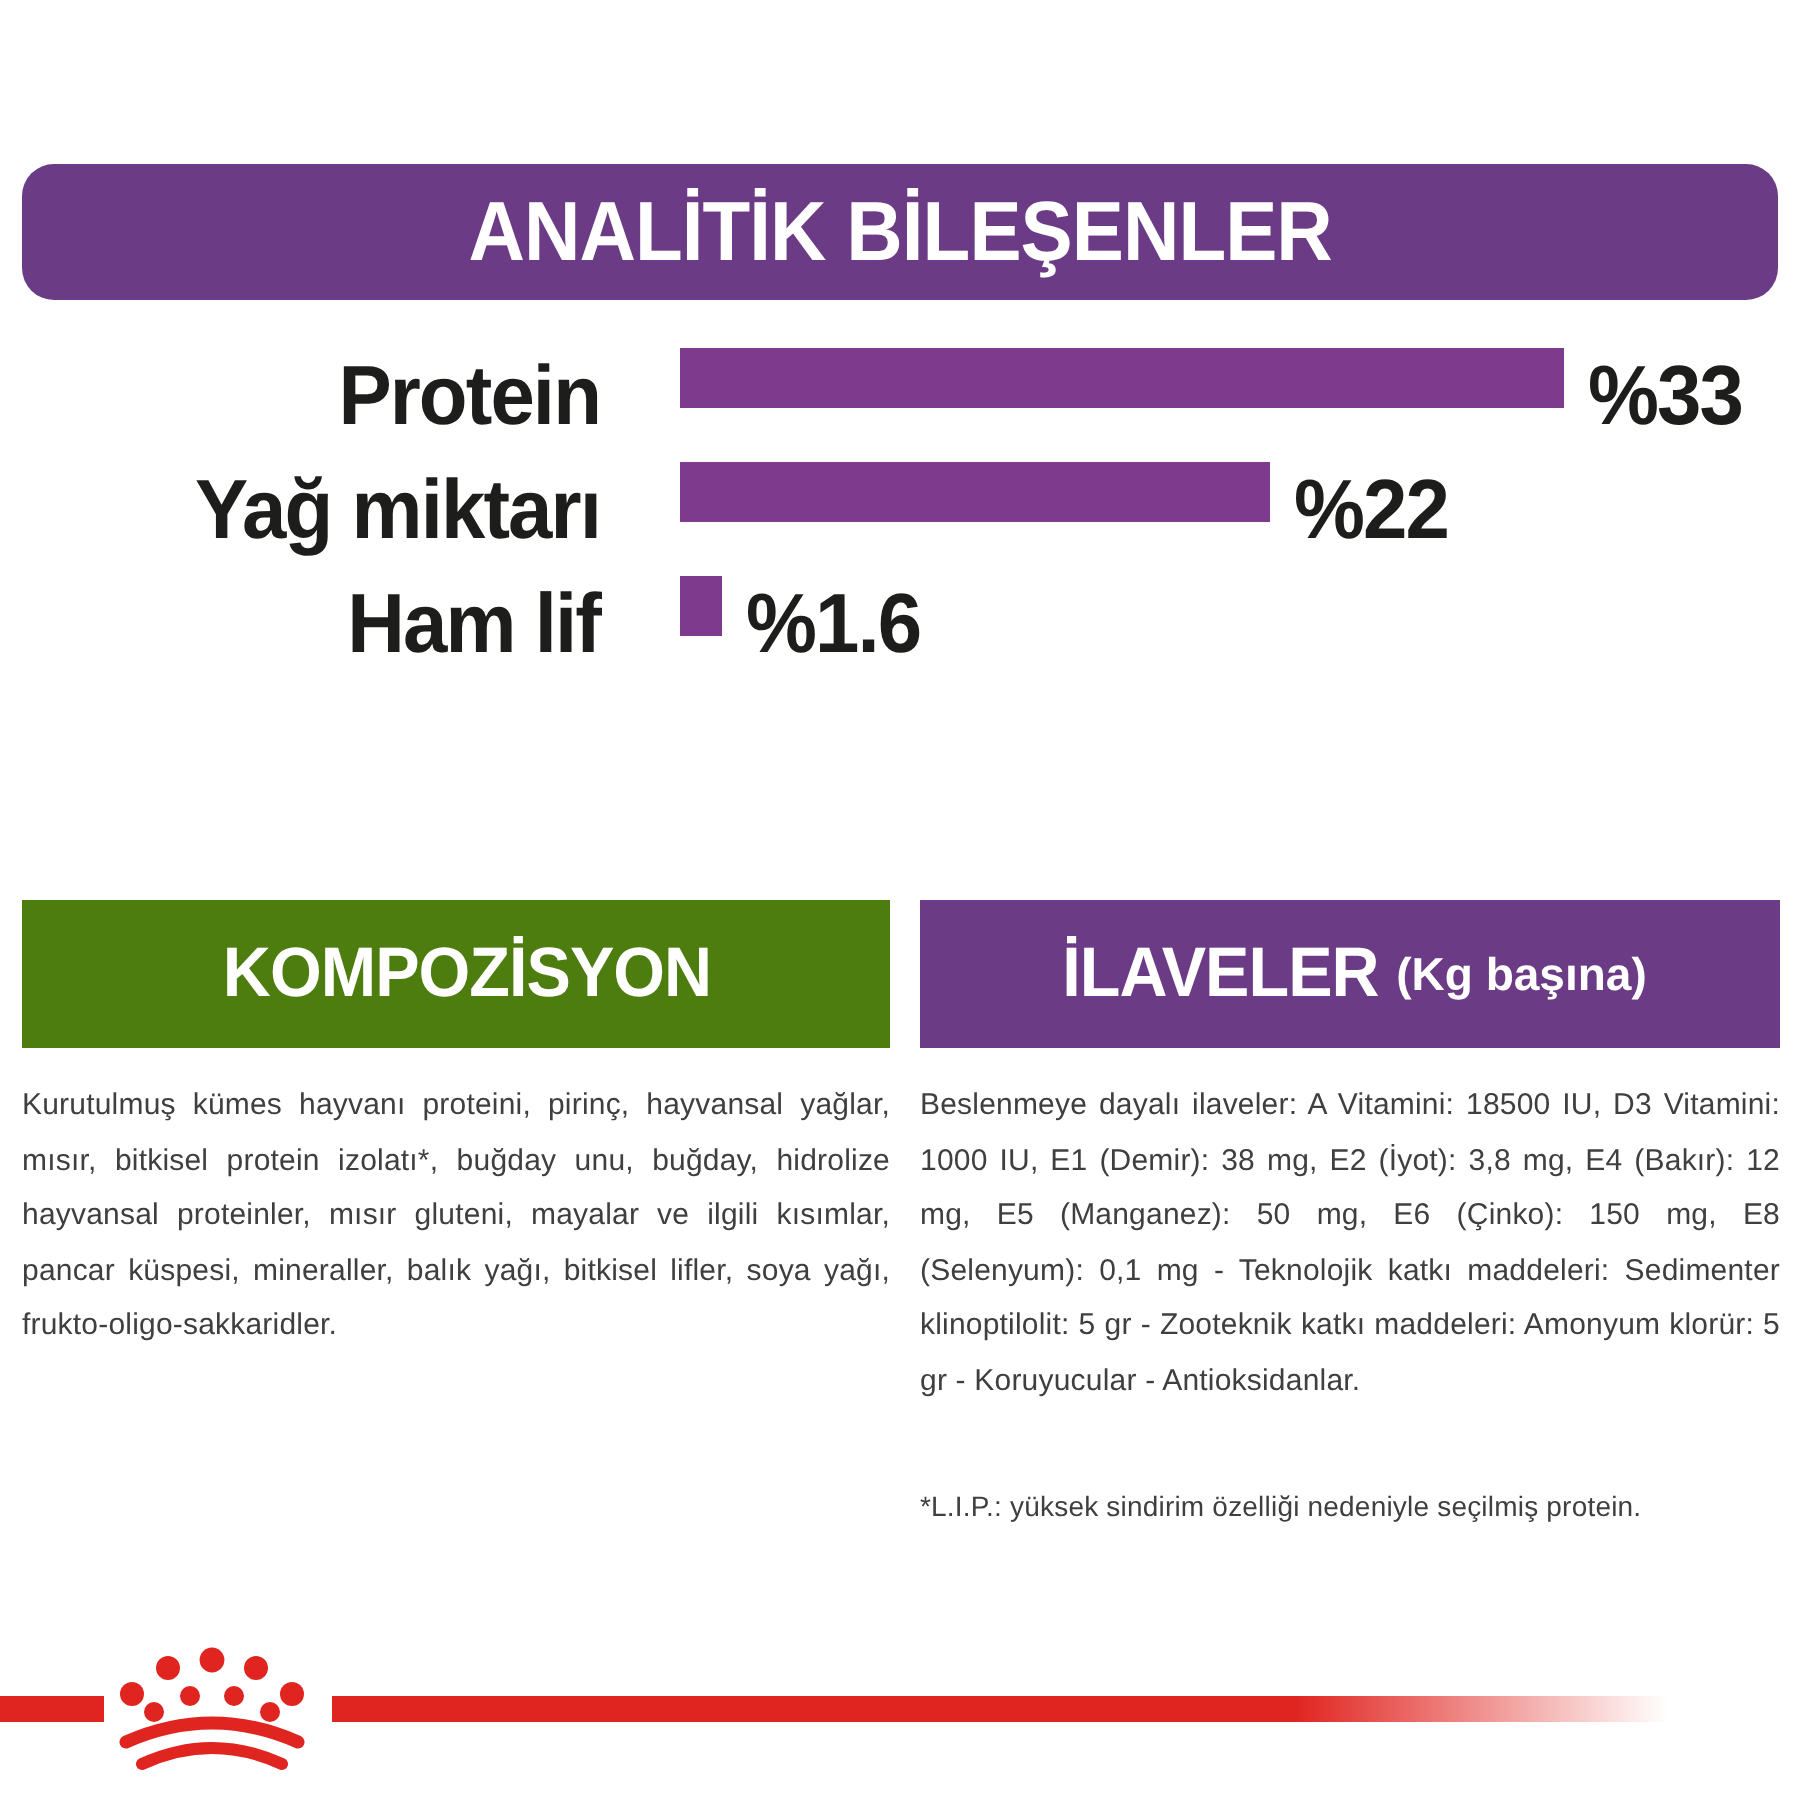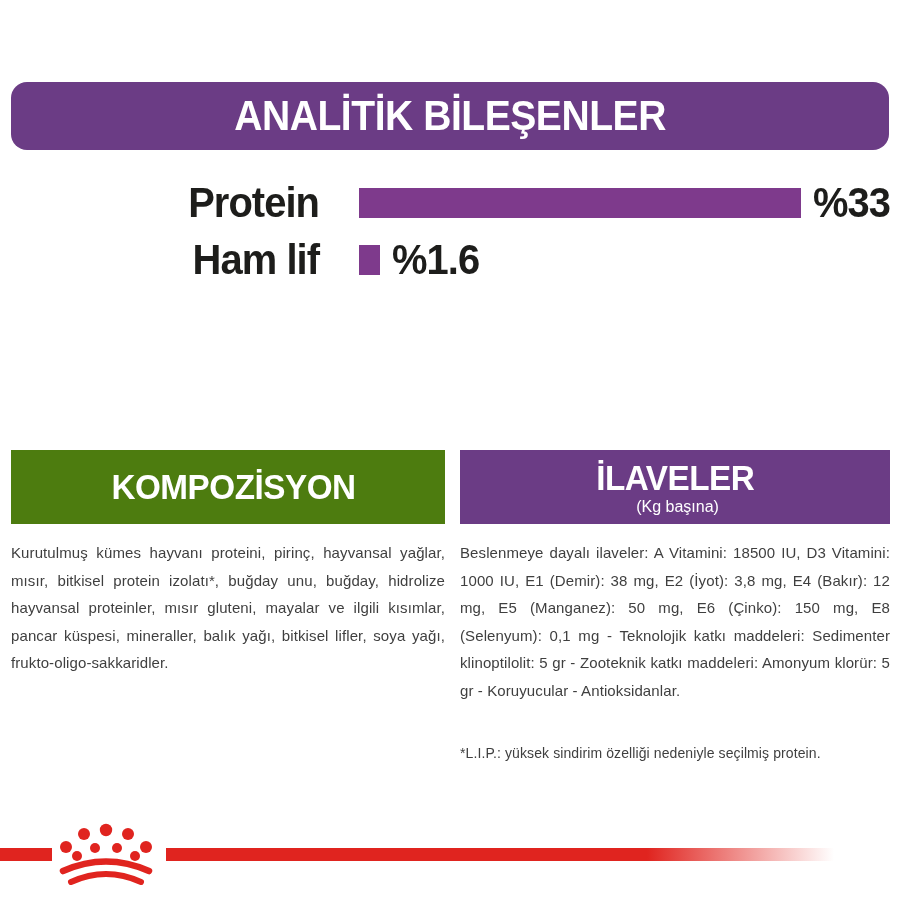--- a/index.html
+++ b/index.html
@@ -11,21 +11,21 @@
   .an-header{
     position:absolute;top:82px;left:11px;width:878px;height:68px;
     display:flex;align-items:center;justify-content:center;border-radius:16px;
   }
   .an-header span{
     color:#ffffff;font-size:42px;font-weight:bold;letter-spacing:-0.5px;
     transform:scaleX(0.93);white-space:nowrap;
   }
   
   .chart{position:absolute;top:174px;left:0;width:900px;}
-  .chart-row{display:flex;align-items:center;height:57px;padding-left:19px;}
+  .chart-row{display:flex;height:57px;}
   .chart-label{
     width:300px;text-align:right;font-size:42px;font-weight:bold;color:#1d1d1b;
     letter-spacing:-1px;white-space:nowrap;flex:0 0 300px;
     transform:scaleX(0.95);transform-origin:right center;
   }
   .chart-bar{height:30px;margin-left:40px;flex:0 0 auto;}
   .chart-value{
     margin-left:12px;font-size:42px;font-weight:bold;color:#1d1d1b;
     letter-spacing:-1px;white-space:nowrap;
     transform:scaleX(0.95);transform-origin:left center;
@@ -35,21 +35,21 @@
   .col-left{left:11px;width:434px;}
   .col-right{left:460px;width:430px;}
   .sec-header{
     height:74px;display:flex;align-items:center;justify-content:center;
   }
   .sec-header .big{
     color:#ffffff;font-size:35px;font-weight:bold;letter-spacing:-0.5px;
     transform:scaleX(0.95);white-space:nowrap;
   }
   .sec-header .small{
-    color:#ffffff;font-size:16px;font-weight:normal;margin-left:5px;
+    color:#ffffff;font-size:23px;font-weight:bold;margin-left:5px;
   }
   .body-text{
     margin:15px 0 0 0;font-size:15px;line-height:27.5px;color:#3f3f3f;
     text-align:justify;letter-spacing:0.1px;
   }
   .footnote{
     margin:36px 0 0 0;font-size:14px;line-height:27.5px;color:#3f3f3f;
     text-align:justify;letter-spacing:0.1px;
   }
   
@@ -67,35 +67,40 @@
     <span>ANALİTİK BİLEŞENLER</span>
   </div>
 
   <div class="chart">
     <div class="chart-row">
       <div class="chart-label">Protein</div>
       <div class="chart-bar" style="width: 442.2px; background: rgb(126, 58, 140);"></div>
       <div class="chart-value">%33</div>
     </div>
     <div class="chart-row">
+      <div class="chart-label">Yağ miktarı</div>
+      <div class="chart-bar" style="width: 294.8px; background: rgb(126, 58, 140);"></div>
+      <div class="chart-value">%22</div>
+    </div>
+    <div class="chart-row">
       <div class="chart-label">Ham lif</div>
       <div class="chart-bar" style="width: 21.4px; background: rgb(126, 58, 140);"></div>
       <div class="chart-value">%1.6</div>
     </div>
   </div>
 
   <div class="col col-left">
     <div class="sec-header" style="background: #4d7c0f; padding-left: 11px;">
       <span class="big">KOMPOZİSYON</span>
     </div>
     <p class="body-text">Kurutulmuş kümes hayvanı proteini, pirinç, hayvansal yağlar, mısır, bitkisel protein izolatı*, buğday unu, buğday, hidrolize hayvansal proteinler, mısır gluteni, mayalar ve ilgili kısımlar, pancar küspesi, mineraller, balık yağı, bitkisel lifler, soya yağı, frukto-oligo-sakkaridler.</p>
   </div>
 
   <div class="col col-right">
-    <div class="sec-header" style="background: rgb(107, 60, 133); flex-direction: column;">
+    <div class="sec-header" style="background: rgb(107, 60, 133);">
       <span class="big">İLAVELER</span>
       <span class="small">(Kg başına)</span>
     </div>
     <p class="body-text">Beslenmeye dayalı ilaveler: A Vitamini: 18500 IU, D3 Vitamini: 1000 IU, E1 (Demir): 38 mg, E2 (İyot): 3,8 mg, E4 (Bakır): 12 mg, E5 (Manganez): 50 mg, E6 (Çinko): 150 mg, E8 (Selenyum): 0,1 mg - Teknolojik katkı maddeleri: Sedimenter klinoptilolit: 5 gr - Zooteknik katkı maddeleri: Amonyum klorür: 5 gr - Koruyucular - Antioksidanlar.</p>
     <p class="footnote">*L.I.P.: yüksek sindirim özelliği nedeniyle seçilmiş protein.</p>
   </div>
 
   <div class="stripe stripe-left" style="background: rgb(224, 36, 31);"></div>
   <div class="stripe stripe-right" style="background: linear-gradient(to right, rgb(224, 36, 31) 0%, rgb(224, 36, 31) 72%, rgba(224, 36, 31, 0) 100%);"></div>
 

